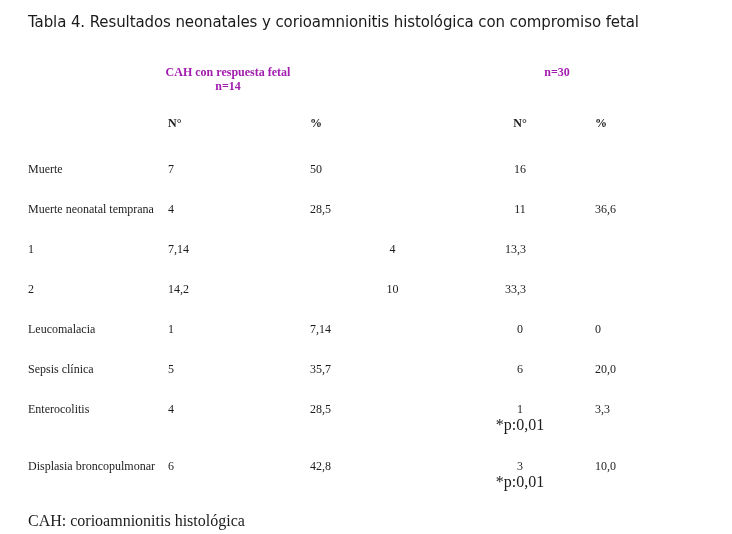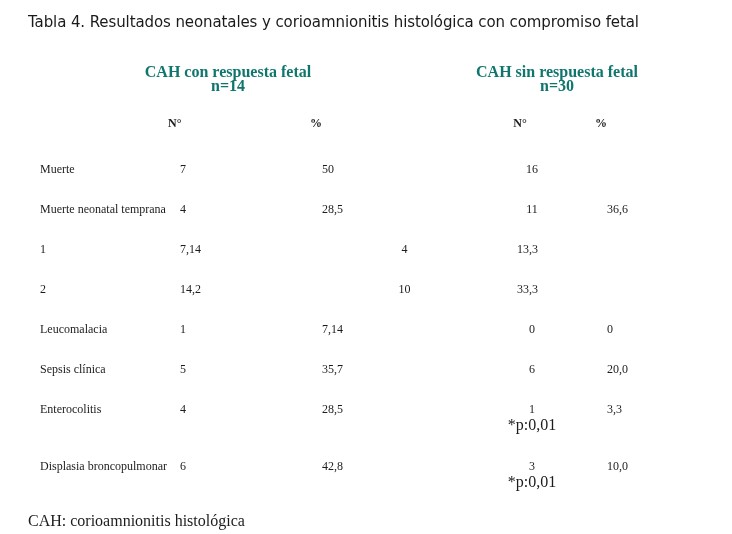--- a/index.html
+++ b/index.html
@@ -22,37 +22,37 @@
     letter-spacing: -0.1px;
     color: #1a1a1a;
     white-space: nowrap;
   }
   .ghead {
     position: absolute;
     top: 65px;
     width: 220px;
     text-align: center;
     font-weight: bold;
-    font-size: 16px;
+    font-size: 12px;
     line-height: 14px;
-    color: #0f766e;
+    color: #a21caf;
   }
   .ghead-with { left: 118px; }
   .ghead-without { left: 447px; }
   .grid {
     position: absolute;
     left: 28px;
     width: 676px;
     display: grid;
     grid-template-columns: 140px 142px 165px 90px auto;
   }
   .subhead { top: 116px; font-weight: bold; }
   .rows {
     position: absolute;
-    left: 40px;
+    left: 28px;
     top: 162px;
     width: 676px;
   }
   .row {
     display: grid;
     grid-template-columns: 140px 142px 165px 90px auto;
     height: 40px;
   }
   .row.tall { height: 57px; }
   .c { font-size: 12px; line-height: 14px; }
@@ -71,21 +71,20 @@
 
 <div class="page">
 
   <div class="title">Tabla 4. Resultados neonatales y corioamnionitis histológica con compromiso fetal</div>
 
   <div class="ghead ghead-with">
     <div>CAH con respuesta fetal</div>
     <div>n=14</div>
   </div>
   <div class="ghead ghead-without">
-    <div>CAH sin respuesta fetal</div>
     <div>n=30</div>
   </div>
 
   <div class="grid subhead">
     <div class="c c1"></div>
     <div class="c c2">N°</div>
     <div class="c c3">%</div>
     <div class="c c4">N°</div>
     <div class="c c5">%</div>
   </div>

